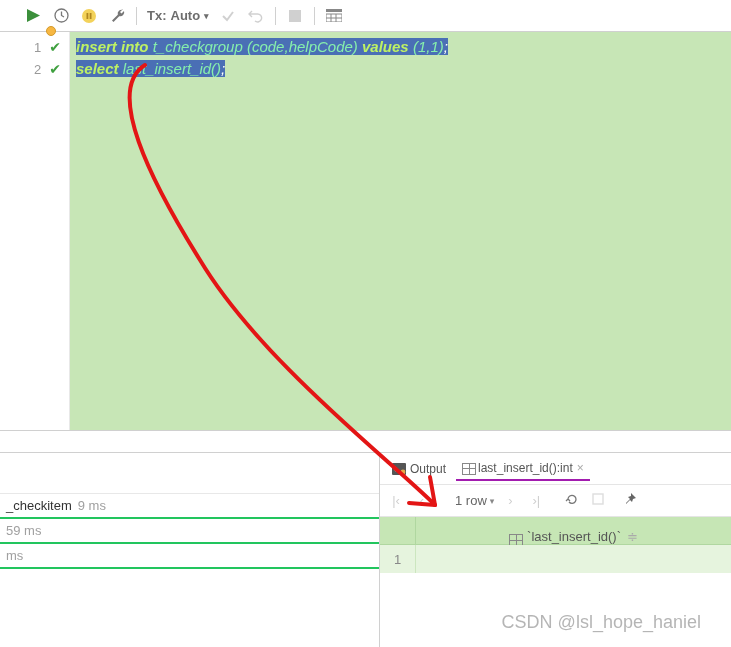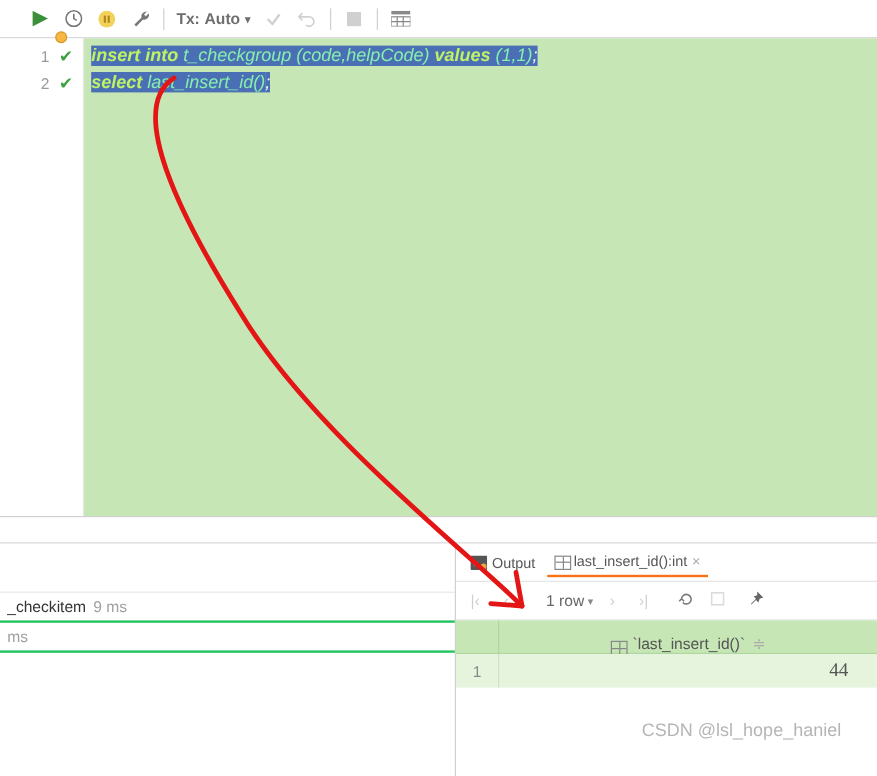--- a/index.html
+++ b/index.html
@@ -133,21 +133,21 @@
   }
   .tab {
     display: flex;
     align-items: center;
     gap: 4px;
     padding: 4px 6px;
     font-size: 12px;
     color: #555;
     cursor: pointer;
   }
-  .tab.active { border-bottom: 2px solid #f97316; }
+  .tab.active { border-bottom: 2px solid #a21caf; }
   .tab .close { color: #aaa; font-size: 12px; }
   .nav-row {
     display: flex;
     align-items: center;
     height: 32px;
     padding-left: 6px;
     gap: 6px;
     border-bottom: 1px solid #e5e5e5;
   }
   .nav-btn { width:20px; text-align:center; color:#888; cursor:pointer; }
@@ -164,23 +164,23 @@
   .grid-body-row {
     display: flex;
     height: 28px;
     background:#e6f4de;
   }
   .grid-body-row .cell0 { width:36px; border-right:1px solid #cce6bf; display:flex; align-items:center; justify-content:center; color:#888;}
   .grid-body-row .cell1 { flex:1; display:flex; align-items:center; justify-content:flex-end; padding-right:24px; font-family:"Segoe Script","Comic Sans MS",cursive; font-size:16px; color:#555;}
   .watermark {
     position:absolute;
     right: 30px;
-    bottom: 30px;
+    bottom: 14px;
     color: rgba(120,120,120,.55);
-    font-size: 15px;
+    font-size: 18px;
     pointer-events: none;
   }
   .arrow-svg {
     position:absolute;
     left: 90px;
     top: 60px;
     width: 400px;
     height: 500px;
     pointer-events:none;
   }
@@ -267,20 +267,23 @@
   </div>
 </div>
 
 <div class="bottom-divider"></div>
 
 <div class="bottom-panels">
   <div class="left-panel">
     <div class="lp-line lp-more">
       <span class="name">_checkitem</span>
       <span class="time">9 ms</span>
+    </div>
+    <div class="lp-line">
+      <span class="time">59 ms</span>
     </div>
     <div class="lp-line">
       <span class="time">ms</span>
     </div>
   </div>
 
   <div class="right-panel">
     <div class="tabs">
       <div class="tab">
         <svg width="14" height="12">
@@ -326,21 +329,20 @@
     <div class="grid-head">
       <div class="cell0"></div>
       <div class="cell1">
         <span class="grid-icon-sm"></span>
         <span>`last_insert_id()`</span>
         <span style="color:#aaa">≑</span>
       </div>
     </div>
     <div class="grid-body-row">
       <div class="cell0">1</div>
-      <div class="cell1">44</div>
     </div>
   </div>
 </div>
 
 <svg class="arrow-svg" viewBox="0 0 400 500">
   <path d="M55 5 C 15 30, 60 120, 110 200 C 170 300, 300 400, 345 445" stroke="#e31515" stroke-width="4" fill="none" stroke-linecap="round"></path>
   <path d="M345 445 l-5 -28 M345 445 l-26 -2" stroke="#e31515" stroke-width="4" fill="none" stroke-linecap="round"></path>
 </svg>
 
 <div class="watermark">CSDN @lsl_hope_haniel</div>

